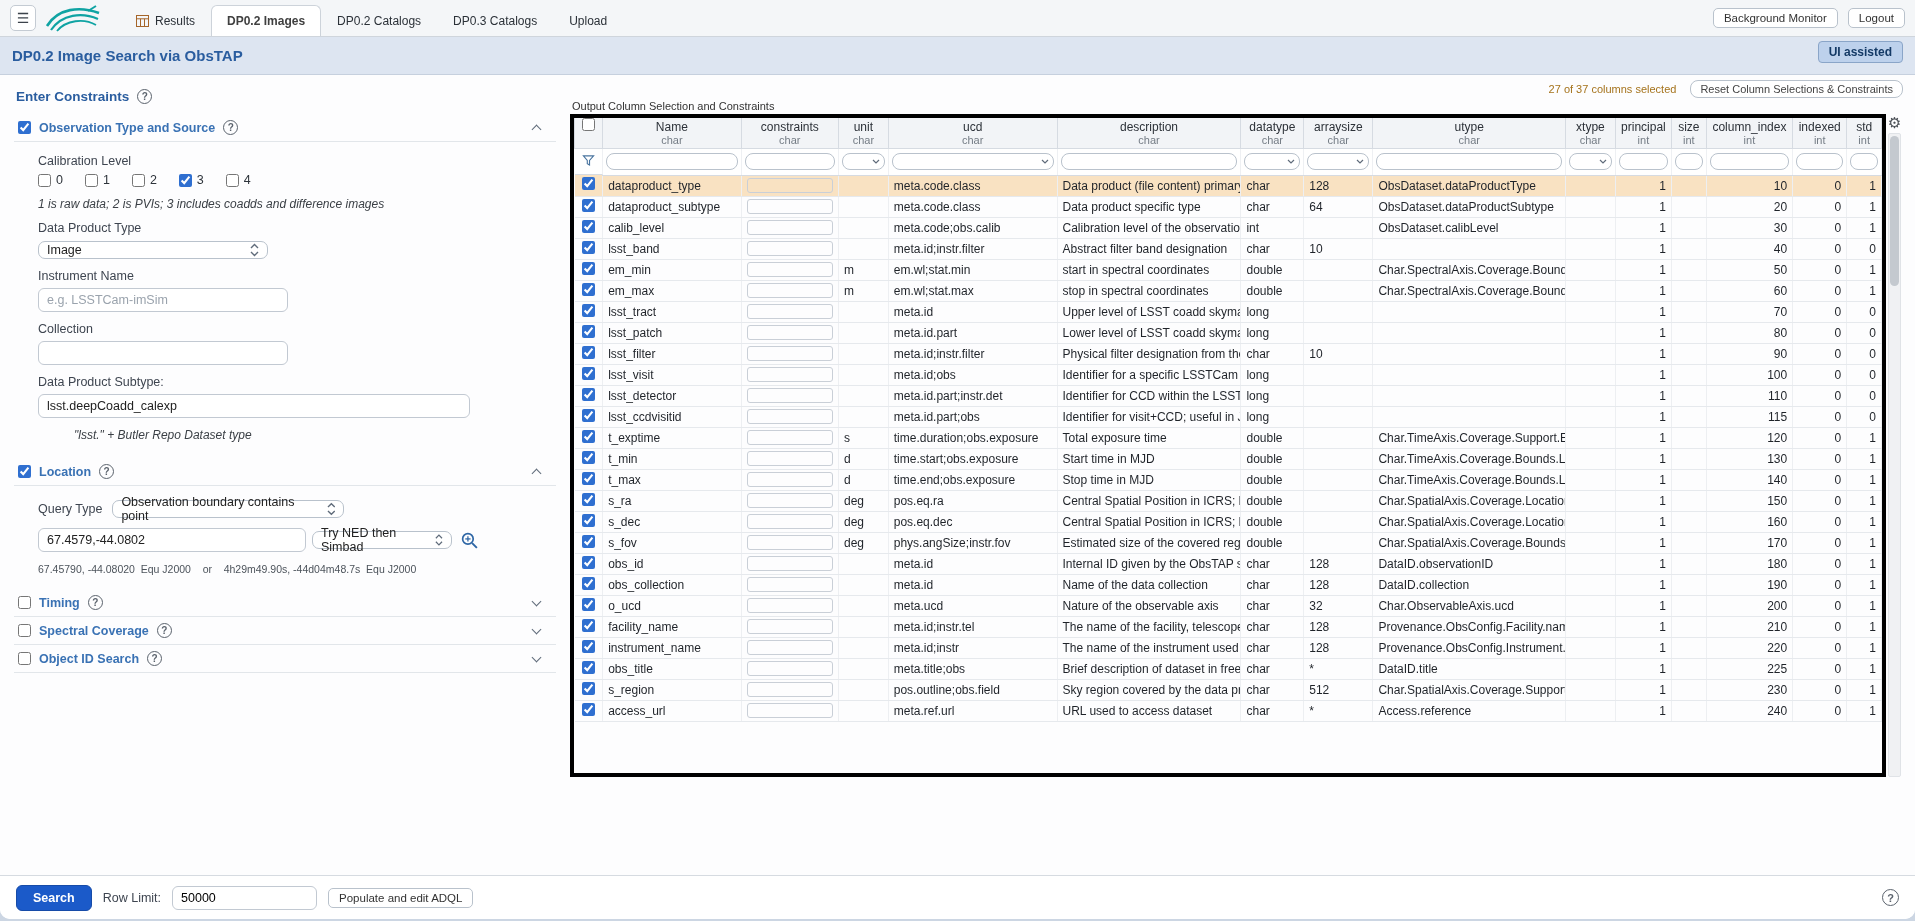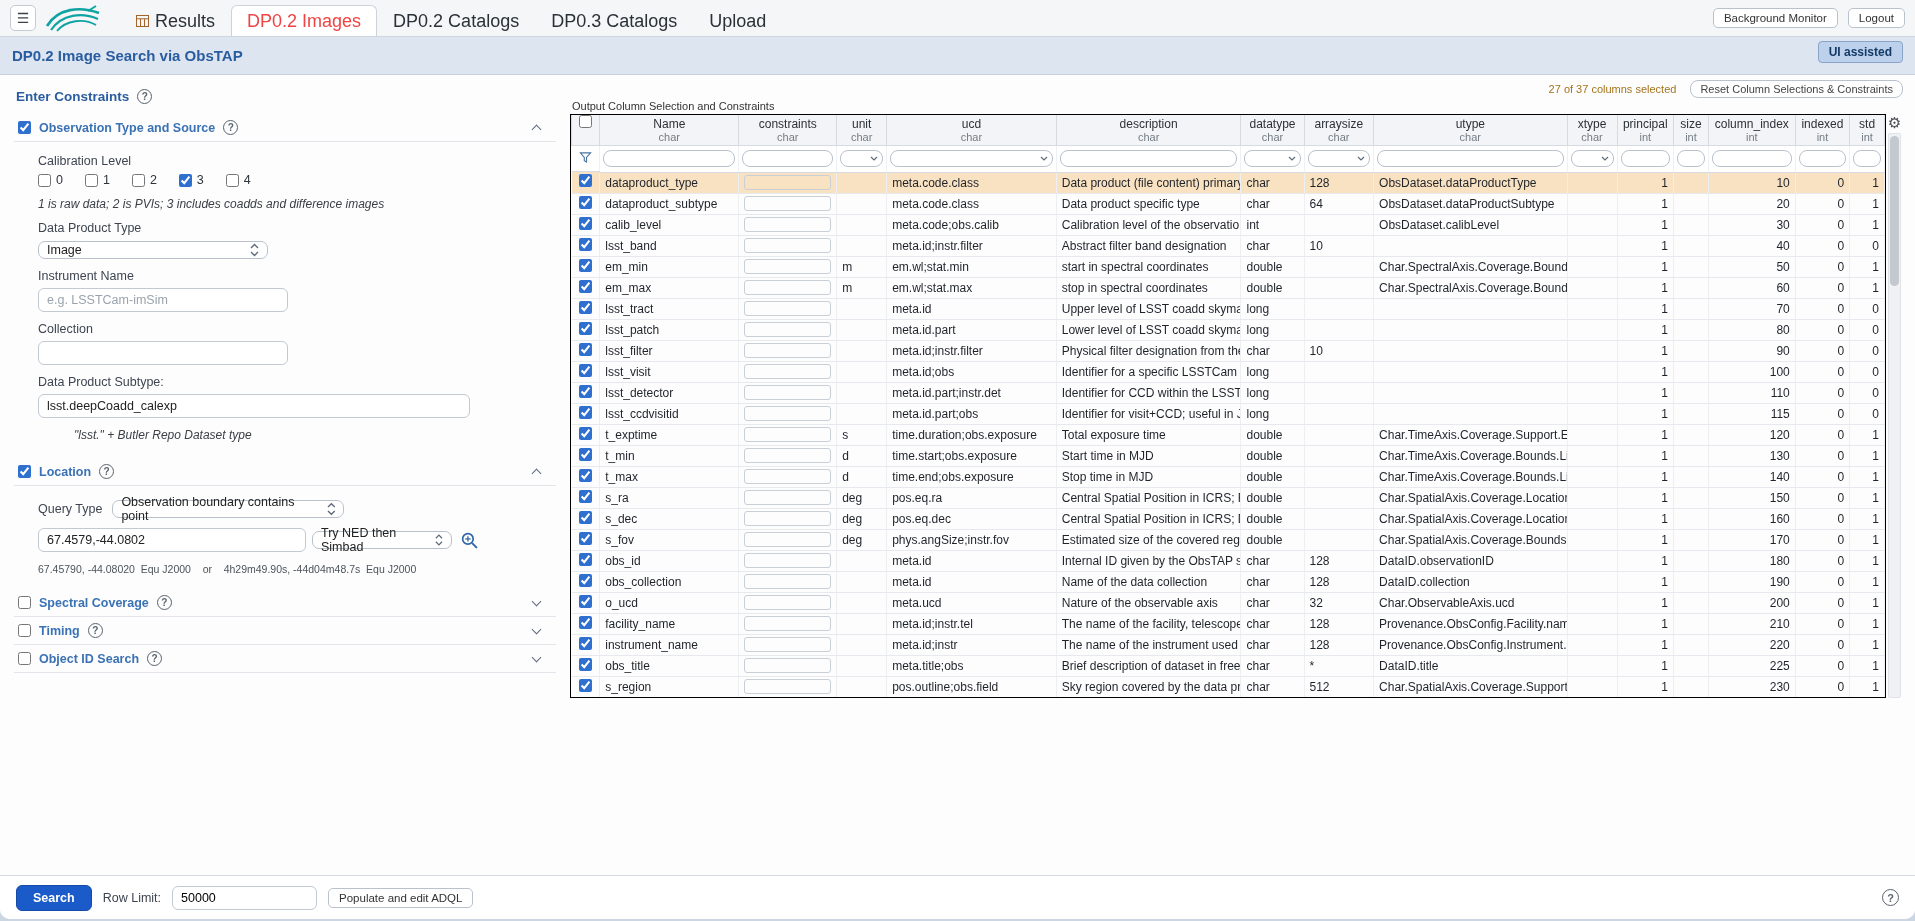--- a/index.html
+++ b/index.html
@@ -14,23 +14,23 @@
          border-radius:0 0 10px 10px; overflow:hidden; }
 
   
   .topbar { height:37px; background:#f4f6f8; border-bottom:1px solid #cfd5dc;
             display:flex; align-items:center; padding:0 10px; flex:none; }
   .menu-btn { width:26px; height:26px; border:1px solid #c4cbd3; border-radius:5px; background:#fff;
               display:flex; align-items:center; justify-content:center; cursor:pointer; }
   .hamb::before { content:"☰"; font-size:14px; color:#3c434b; }
   .logo { margin:0 10px 0 8px; display:flex; align-items:center; }
   .tabbar { display:flex; align-self:flex-end; height:31px; margin-left:8px; }
-  .tab { display:flex; align-items:center; gap:6px; padding:0 15px; font-size:18px; color:#2b3138;
+  .tab { display:flex; align-items:center; gap:6px; padding:0 15px; font-size:12px; color:#2b3138;
          border:1px solid transparent; border-bottom:none; cursor:pointer; white-space:nowrap; }
-  .tab.active { background:#fff; border-color:#cdd3da; border-radius:6px 6px 0 0; font-weight:normal; color:#ef4444; }
+  .tab.active { background:#fff; border-color:#cdd3da; border-radius:6px 6px 0 0; font-weight:bold; color:#404040; }
   .tabicon { display:flex; align-items:center; }
   .top-right { margin-left:auto; display:flex; align-items:center; gap:10px; }
   .light-btn { background:#fff; border:1px solid #b9c2cc; border-radius:5px; color:#333;
                font-size:11.5px; padding:3px 10px; cursor:pointer; font-family:inherit; white-space:nowrap; }
   .light-btn.tiny { font-size:11px; padding:2px 9px; border-radius:8px; color:#444; }
 
   
   .titlebar { height:38px; background:#dde5f1; border-bottom:1px solid #c6d0de;
               display:flex; align-items:center; padding:0 12px; flex:none; }
   .page-title { color:#2a5d9f; font-weight:bold; font-size:15px; }
@@ -81,21 +81,21 @@
   .coord-row { display:flex; align-items:center; gap:6px; }
   .mag { display:inline-flex; align-items:center; cursor:pointer; margin-left:2px; }
   .resolved { font-size:10.5px; color:#4c535b; margin-top:11px; white-space:pre; }
 
   
   .right-panel { flex:1; min-width:0; padding:4px 4px 0 10px; display:flex; flex-direction:column; }
   .summary-row { display:flex; justify-content:flex-end; align-items:center; gap:14px; height:20px; }
   .summary { font-size:11px; color:#a5731c; }
   .caption { font-size:11px; color:#333; margin:1px 0 2px 2px; }
   .table-zone { display:flex; align-items:stretch; }
-  .table-wrap { flex:1; min-width:0; height:584px; overflow:hidden; border:1px solid #000000; }
+  .table-wrap { flex:1; min-width:0; height:663px; overflow:hidden; border:4px solid #000000; }
   table { border-collapse:collapse; table-layout:fixed; width:100%; font-size:12px; }
   thead th { background:#f2f4f7; border:1px solid #d6dbe2; border-top:none; padding:2px 2px;
              font-weight:normal; text-align:center; vertical-align:top; overflow:hidden; white-space:nowrap; }
   .hname { font-size:12px; color:#2c3138; }
   .htype { font-size:11px; color:#747c85; }
   tr.frow td { background:#fff; border-bottom:1px solid #d6dbe2; border-right:1px solid #eef0f3;
                padding:3px 3px; height:26px; }
   .mini-input { width:100%; height:17px; border:1px solid #b9c2cc; border-radius:8px;
                 font-size:11px; padding:0 5px; font-family:inherit; }
   .mini-select { width:100%; height:17px; border:1px solid #b9c2cc; border-radius:8px; background:#fff;
@@ -276,27 +276,27 @@
                 </svg>
             </span>
           </div>
           <div class="resolved">67.45790, -44.08020  Equ J2000    or    4h29m49.90s, -44d04m48.7s  Equ J2000</div>
         </div>
       </div>
 
       <div>
           <div class="section-header">
             <input class="cb" type="checkbox" style="">
-            <span class="section-title">Spectral Coverage</span>
+            <span class="section-title">Timing</span>
             <span class="help"></span>
             <span class="chev down"></span>
           </div>
           <div class="section-header">
             <input class="cb" type="checkbox" style="">
-            <span class="section-title">Timing</span>
+            <span class="section-title">Spectral Coverage</span>
             <span class="help"></span>
             <span class="chev down"></span>
           </div>
           <div class="section-header">
             <input class="cb" type="checkbox" style="">
             <span class="section-title">Object ID Search</span>
             <span class="help"></span>
             <span class="chev down"></span>
           </div>
         </div>

